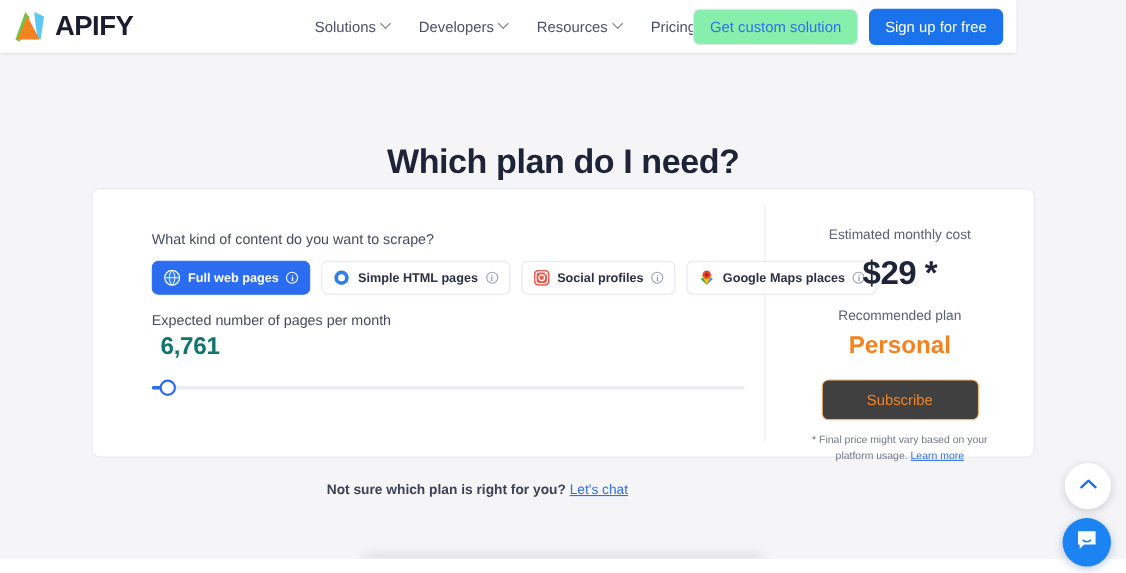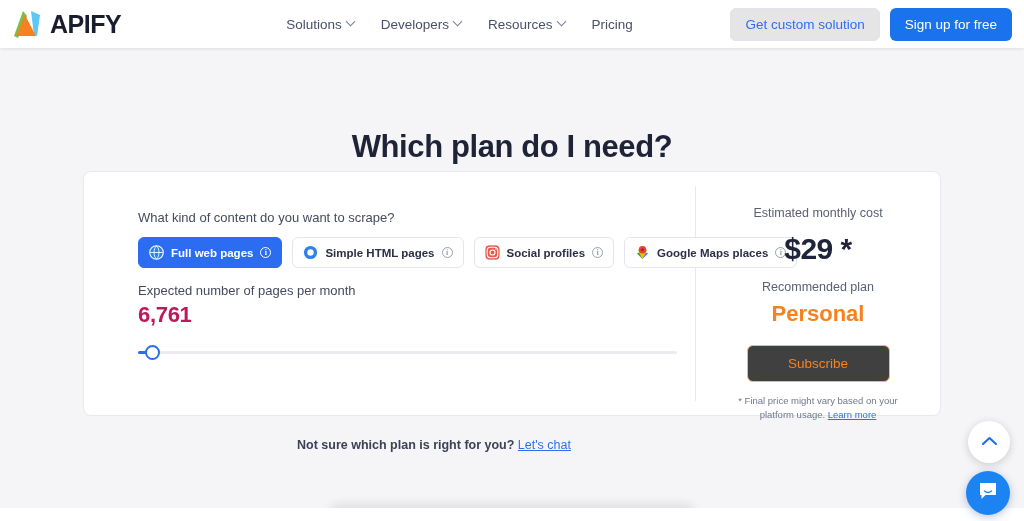--- a/index.html
+++ b/index.html
@@ -7,21 +7,21 @@
     margin: 0; padding: 0;
     width: 1024px; height: 521px;
     overflow: hidden;
     font-family: "Liberation Sans", sans-serif;
     background: #ffffff;
   }
   .page { position: relative; width: 1024px; height: 521px; background: #f5f5f7; }
 
   
   .header {
-    position: absolute; top: 0; left: 0; width: 1024px; height: 48px;
+    position: absolute; top: 0; left: 0; width: 924px; height: 48px;
     background: #ffffff; display: flex; align-items: center;
     box-shadow: 0 1px 3px rgba(20,20,50,0.10);
     z-index: 20;
   }
   .logo-wrap { display: flex; align-items: center; margin-left: 10px; }
   .logo-mark { width: 34px; height: 30px; position: relative; margin-right: 6px; }
   .logo-text {
     font-size: 25px; font-weight: bold; color: #1a1d2e; letter-spacing: -0.5px;
     line-height: 1;
   }
@@ -31,21 +31,21 @@
     cursor: pointer; white-space: nowrap;
   }
   .caret { display: inline-block; width: 8px; height: 8px; position: relative; top: -2px; }
   .caret::after {
     content: ""; position: absolute; left: 0; top: 0;
     width: 6px; height: 6px; border-right: 1.4px solid #7b8199; border-bottom: 1.4px solid #7b8199;
     transform: rotate(45deg);
   }
   .header-actions { position: absolute; right: 12px; display: flex; align-items: center; gap: 10px; }
   .btn-outline-blue {
-    border: 1px solid #dfe3ea; background: #e5e5e5; color: #2f6fed;
+    border: 1px solid #dfe3ea; background: #86efac; color: #2f6fed;
     font-size: 13.5px; padding: 8px 14px; border-radius: 6px; cursor: pointer;
     font-family: "Liberation Sans", sans-serif; white-space: nowrap;
   }
   .btn-blue {
     border: none; background: #1a73ec; color: #fff;
     font-size: 13.5px; padding: 9px 15px; border-radius: 6px; cursor: pointer;
     font-family: "Liberation Sans", sans-serif; white-space: nowrap;
   }
 
   
@@ -77,21 +77,21 @@
   .chip-icon { width: 15px; height: 15px; flex: 0 0 15px; display: block; }
   .info-i {
     width: 11px; height: 11px; border-radius: 50%;
     border: 1.1px solid #9aa0b2; color: #9aa0b2;
     font-size: 8px; font-weight: bold; line-height: 9.5px; text-align: center;
     font-family: "Liberation Serif", serif; flex: 0 0 11px;
   }
   .chip.selected .info-i { border-color: #ffffff; color: #ffffff; }
 
   .slider-label { font-size: 13px; color: #454a5e; margin: 15px 0 4px 0; }
-  .slider-value { font-size: 22px; font-weight: bold; color: #be185d; margin: 0 0 16px 0; letter-spacing: -0.3px; }
+  .slider-value { font-size: 22px; font-weight: bold; color: #0f766e; margin: 0 0 16px 8px; letter-spacing: -0.3px; }
   .slider { position: relative; width: 539px; height: 16px; }
   .slider-track {
     position: absolute; top: 7px; left: 0; width: 539px; height: 3px;
     background: #ebecf0; border-radius: 2px;
   }
   .slider-fill {
     position: absolute; top: 7px; left: 0; width: 14px; height: 3px;
     background: #2b6cf0; border-radius: 2px;
   }
   .slider-thumb {

